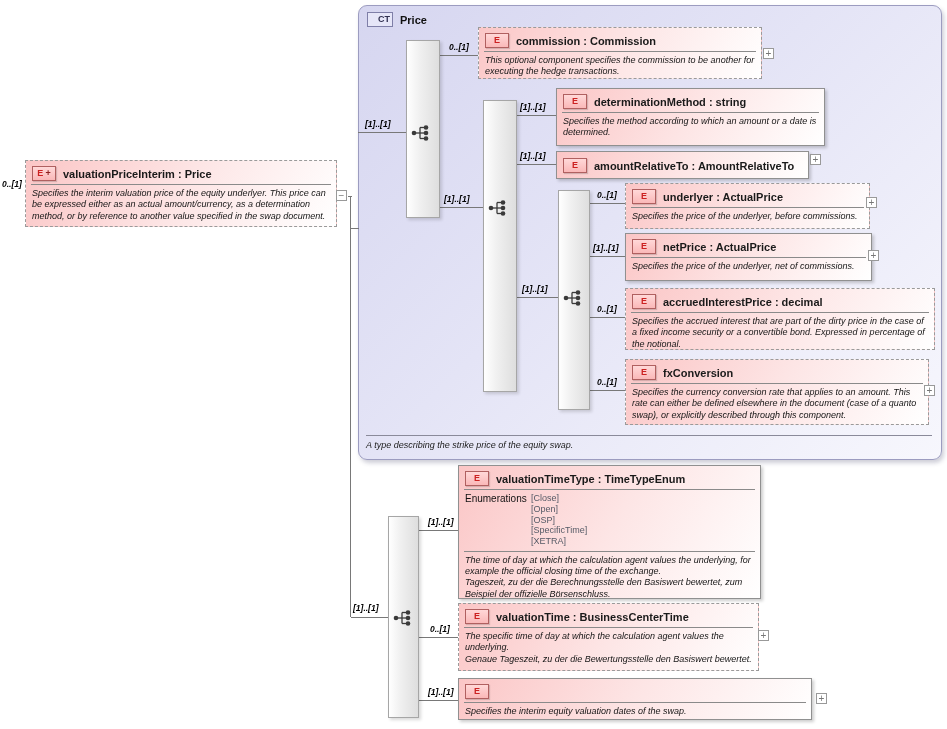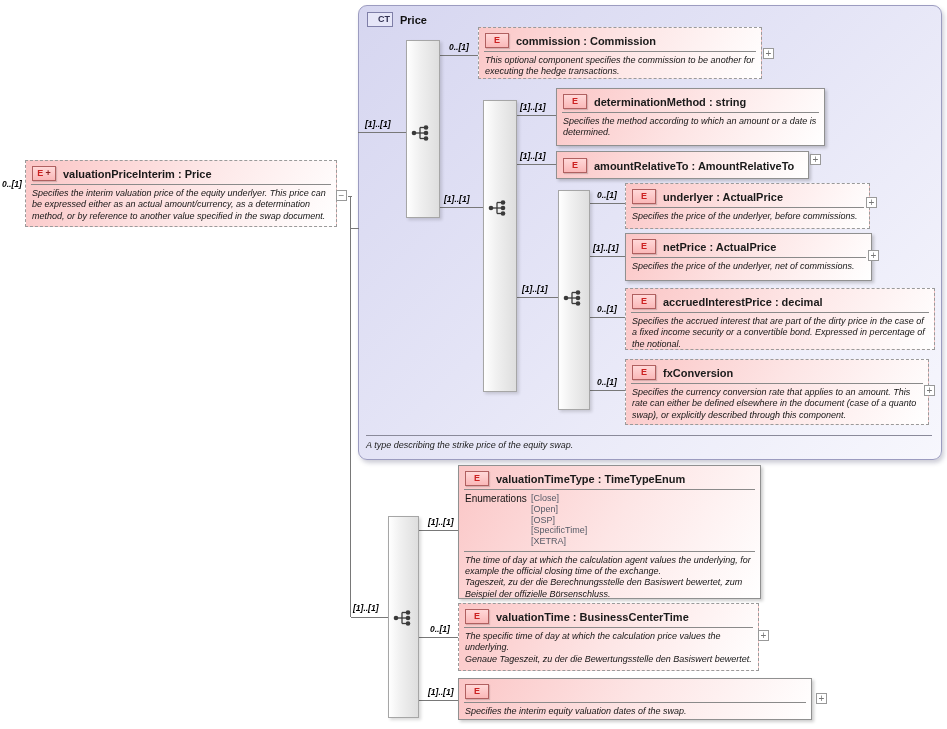--- a/index.html
+++ b/index.html
@@ -258,21 +258,21 @@
     </div>
   </div>
 
   <div class="ebox dashed" style="left:458px;top:603px;width:299px;height:66px;">
     <div class="hdr">
       <span class="ebadge">E</span>
       <span class="etitle">valuationTime : BusinessCenterTime</span>
     </div>
     <div class="sep"></div>
     <div class="desc">
-      <div>The specific time of day at which the calculation price values the underlying.</div>
+      <div>The specific time of day at which the calculation agent values the underlying.</div>
       <div>Genaue Tageszeit, zu der die Bewertungsstelle den Basiswert bewertet.</div>
     </div>
   </div>
   <div class="plusbox" style="left:758px;top:630px;">+</div>
 
   <div class="ebox solid" style="left:458px;top:678px;width:352px;height:40px;">
     <div class="hdr">
       <span class="ebadge">E</span>
     </div>
     <div class="sep"></div>

